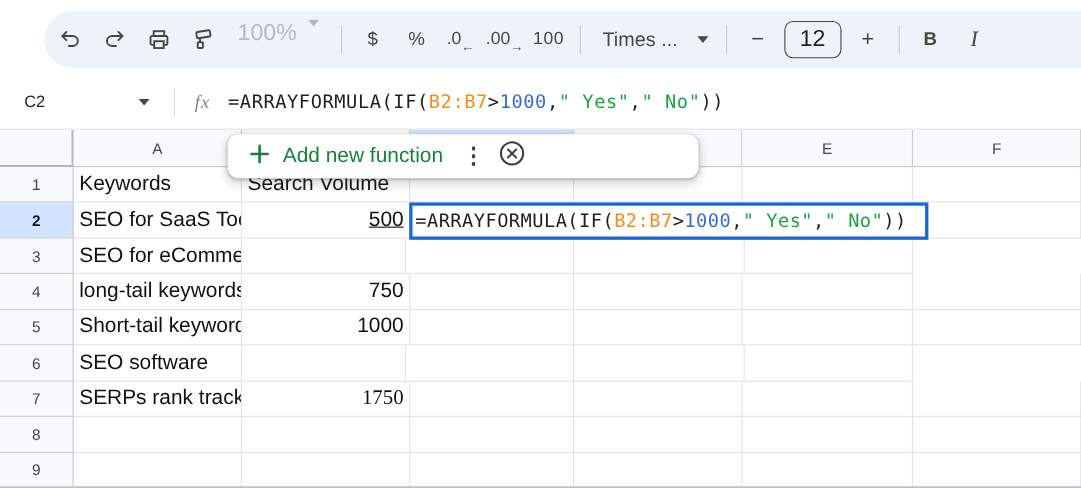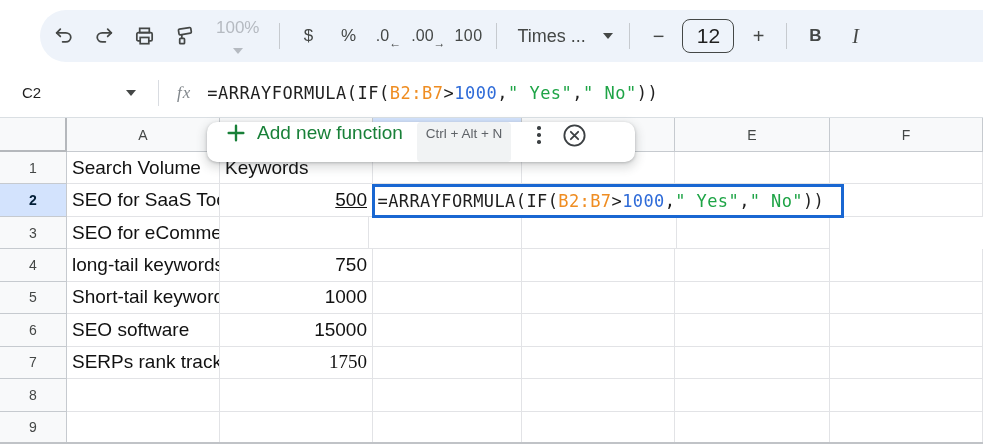--- a/index.html
+++ b/index.html
@@ -14,22 +14,22 @@
        font-family:"Liberation Sans",sans-serif;color:var(--text);}
 
   
   .toolbar{position:absolute;left:0;top:0;width:983px;height:68px;background:#fff;}
   .pill{position:absolute;left:40px;top:10px;right:-40px;height:52px;background:var(--toolbar-bg);
         border-radius:26px;display:flex;align-items:center;padding-left:4px;}
   .tbtn{height:36px;min-width:36px;display:flex;align-items:center;justify-content:center;
         color:var(--muted);margin:0 2px;border-radius:4px;}
   .tbtn svg{display:block;}
   .tdiv{width:1px;height:26px;background:var(--header-line);margin:0 8px;}
-  .zoom-ctl{display:flex;align-items:center;gap:10px;padding:0 10px;height:36px;color:var(--disabled);
-        font-size:17px;margin:0 2px;flex-direction:column;}
+  .zoom-ctl{display:flex;gap:10px;padding:0 10px;height:36px;color:var(--disabled);
+        font-size:21px;margin:0 2px;}
   .caret{width:0;height:0;border-left:5px solid transparent;border-right:5px solid transparent;
         border-top:6px solid var(--muted);}
   .caret.dis{border-top-color:var(--disabled);}
   .fmt{font-size:17px;}
   .dec{font-size:16px;position:relative;}
   .dec .arr{font-size:12px;position:relative;top:6px;}
   .num123{font-size:16px;letter-spacing:.5px;}
   .font-ctl{display:flex;align-items:center;justify-content:space-between;width:112px;height:36px;
         padding:0 6px 0 10px;font-size:18px;color:var(--muted);margin:0 2px;}
   .pm{font-size:20px;width:32px;}
@@ -72,21 +72,21 @@
   .gbottom{position:absolute;left:0;bottom:0;width:100%;height:2px;background:#c0c3c7;}
 
   
   .editor{position:absolute;left:371.5px;top:184px;width:472px;height:33.5px;background:#fff;
         border:3px solid var(--accent);display:flex;align-items:center;padding-left:3px;
         font-family:"DejaVu Sans Mono","Liberation Mono",monospace;font-size:17px;
         letter-spacing:.4px;white-space:pre;z-index:5;}
 
   
   .popup{position:absolute;left:207px;top:122px;width:428px;height:40px;background:#fff;
-        border-radius:10px;display:flex;padding:0 14px 0 18px;z-index:10;
+        border-radius:10px;display:flex;align-items:center;padding:0 14px 0 18px;z-index:10;
         box-shadow:0 1px 3px rgba(60,64,67,.3),0 4px 8px 3px rgba(60,64,67,.15);}
   .plabel{color:var(--green);font-size:19px;font-weight:500;margin-left:10px;white-space:nowrap;}
   .badge{background:var(--badge-bg);color:#5f6368;font-size:13.5px;border-radius:4px;
         padding:4px 9px;margin-left:14px;white-space:nowrap;}
   .dots{display:flex;flex-direction:column;gap:3.5px;margin-left:22px;padding:4px;}
   .dots i{width:3.5px;height:3.5px;border-radius:50%;background:#3c4043;}
   .closebtn{margin-left:16px;display:flex;}
 </style>
 </head>
 <body>
@@ -178,22 +178,22 @@
         <div class="colh" style="width: 153px;">B</div>
         <div class="colh sel" style="width: 149px;">C</div>
         <div class="colh" style="width: 153px;">D</div>
         <div class="colh" style="width: 155px;">E</div>
         <div class="colh" style="width: 153px;">F</div>
       </div>
   </div>
   <div id="grid-body">
       <div class="grow">
         <div class="rowh">1</div>
+        <div class="cell" style="width: 153px;">Keywords</div>
         <div class="cell" style="width: 153px;">Search Volume</div>
-        <div class="cell" style="width: 153px;">Keywords</div>
         <div class="cell" style="width: 149px;"></div>
         <div class="cell" style="width: 153px;"></div>
         <div class="cell" style="width: 155px;"></div>
         <div class="cell" style="width: 153px;"></div>
       </div>
       <div class="grow">
         <div class="rowh sel">2</div>
         <div class="cell" style="width: 153px;">SEO for SaaS Tools</div>
         <div class="cell num" style="width: 153px; text-decoration: underline;">500</div>
         <div class="cell" style="width: 149px;"></div>
@@ -223,21 +223,20 @@
         <div class="cell" style="width: 153px;">Short-tail keywords</div>
         <div class="cell num" style="width: 153px;">1000</div>
         <div class="cell" style="width: 149px;"></div>
         <div class="cell" style="width: 153px;"></div>
         <div class="cell" style="width: 155px;"></div>
         <div class="cell" style="width: 153px;"></div>
       </div>
       <div class="grow">
         <div class="rowh">6</div>
         <div class="cell" style="width: 153px;">SEO software</div>
-        <div class="cell num" style="width: 153px;">15000</div>
         <div class="cell" style="width: 149px;"></div>
         <div class="cell" style="width: 153px;"></div>
         <div class="cell" style="width: 155px;"></div>
         <div class="cell" style="width: 153px;"></div>
       </div>
       <div class="grow">
         <div class="rowh">7</div>
         <div class="cell" style="width: 153px;">SERPs rank tracker</div>
         <div class="cell num" style="width: 153px; font-family: Liberation Serif, serif;">1750</div>
         <div class="cell" style="width: 149px;"></div>
@@ -267,21 +266,20 @@
   <div class="gbottom"></div>
 </div>
 
 <div class="editor" id="cell-editor"><span class="tok-default">=ARRAYFORMULA(IF(</span><span class="tok-range">B2:B7</span><span class="tok-default">&gt;</span><span class="tok-number">1000</span><span class="tok-default">,</span><span class="tok-string">" Yes"</span><span class="tok-default">,</span><span class="tok-string">" No"</span><span class="tok-default">))</span></div>
 
 <div class="popup">
   <span><svg width="22" height="22" viewBox="0 0 24 24">
     <path d="M12 4 V20 M4 12 H20" stroke="#188038" stroke-width="2.6" stroke-linecap="round"></path>
   </svg></span>
   <span class="plabel">Add new function</span>
-  <span class="badge">Ctrl + Alt + N</span>
   <span class="dots">
       <i></i>
       <i></i>
       <i></i>
     </span>
   <span class="closebtn">
     <span><svg width="27" height="27" viewBox="0 0 28 28">
       <circle cx="14" cy="14" r="10.5" fill="none" stroke="#3c4043" stroke-width="1.9"></circle>
       <path d="M10.2 10.2 L17.8 17.8 M17.8 10.2 L10.2 17.8" stroke="#3c4043" stroke-width="1.9" stroke-linecap="round"></path>
     </svg></span>

